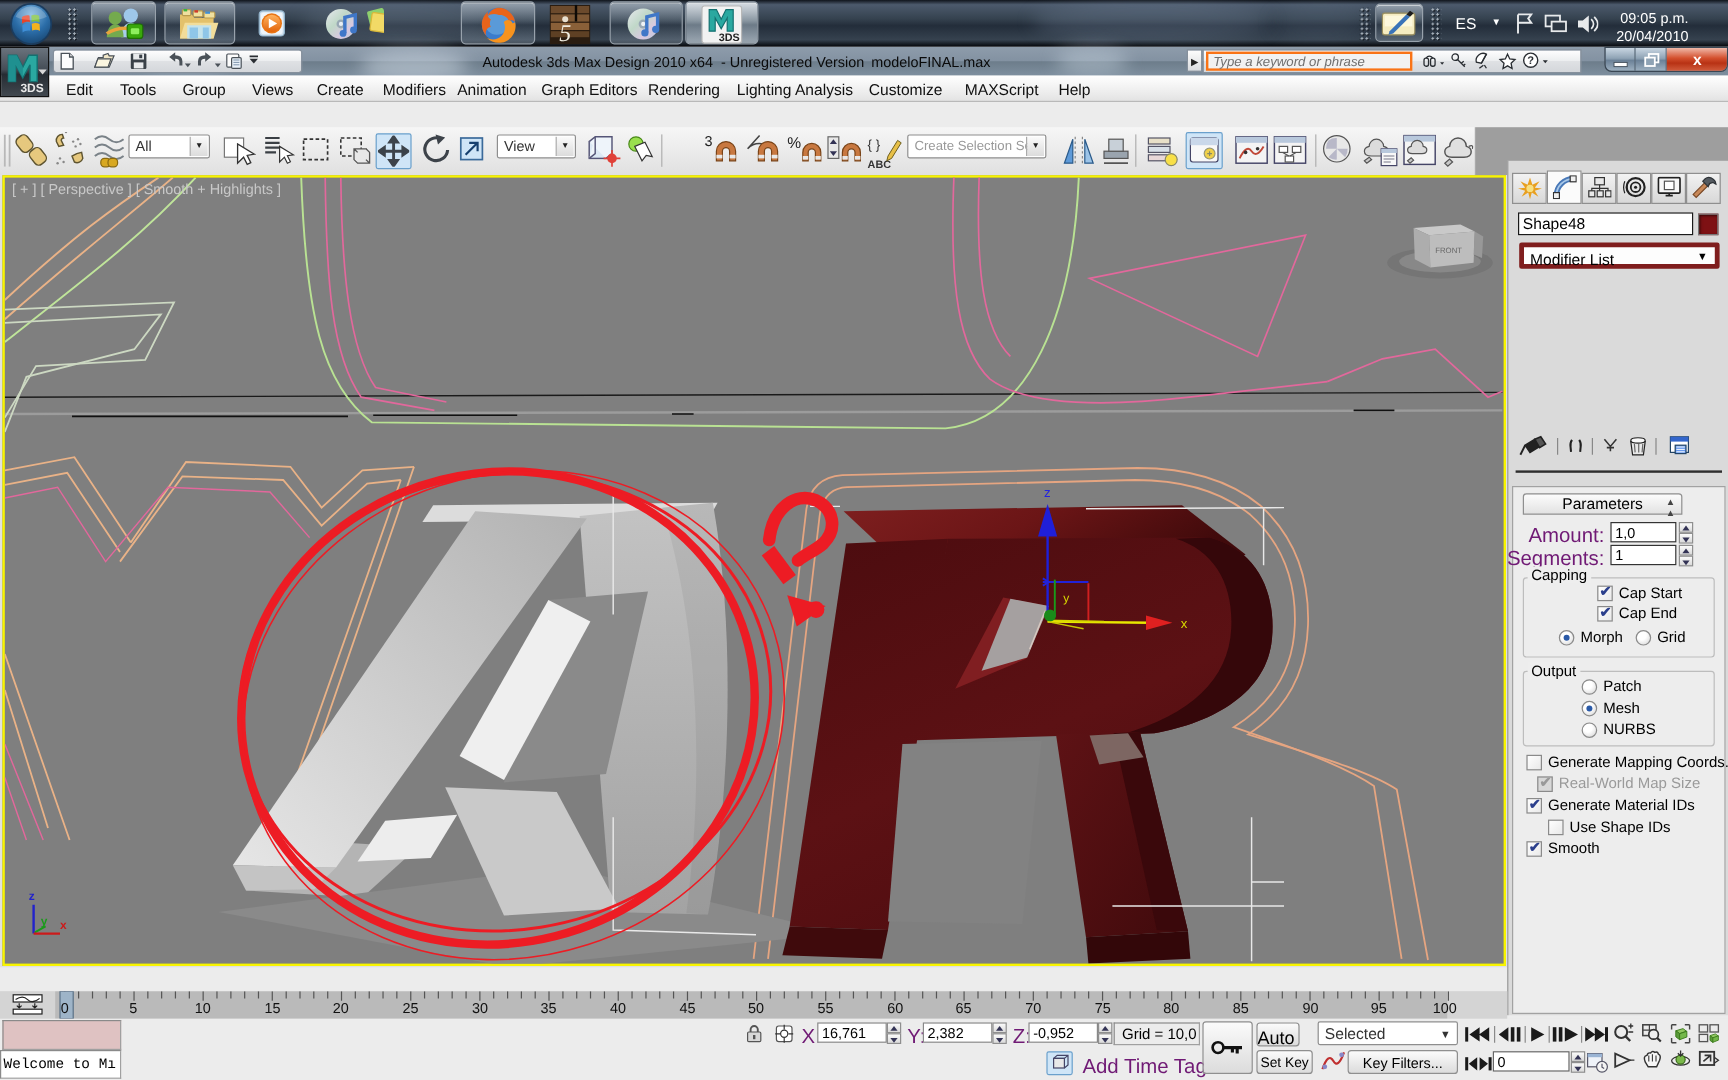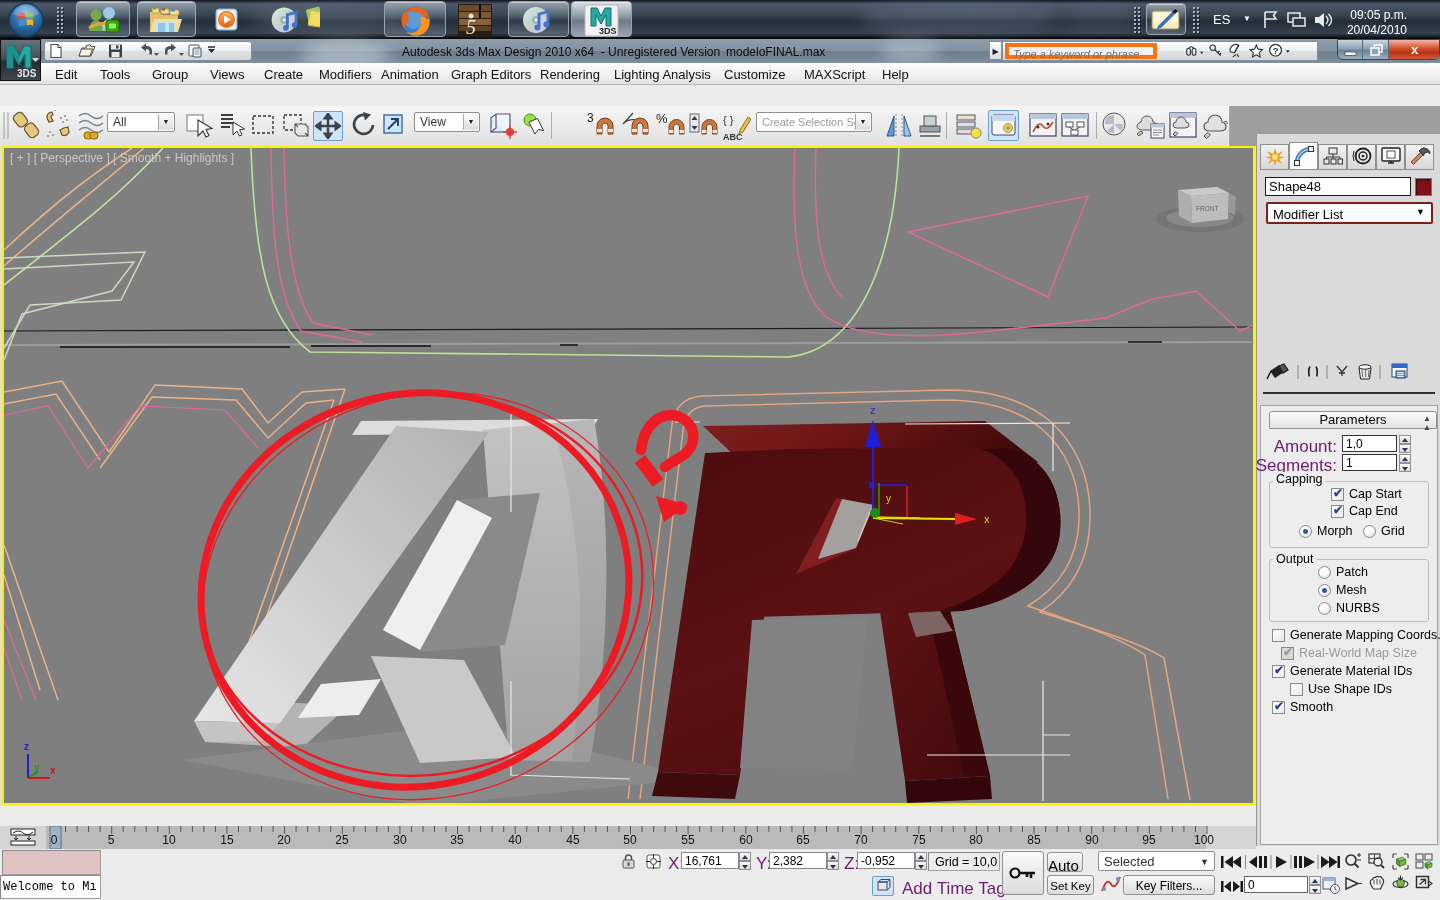--- a/index.html
+++ b/index.html
@@ -10,21 +10,21 @@
 .dots{position:absolute;top:6px;width:9px;height:28px;background-image:radial-gradient(circle,#aab4be 28%,rgba(0,0,0,0) 34%),radial-gradient(circle,#1a2028 30%,rgba(0,0,0,0) 40%);background-size:4px 4px;background-position:0 0,1px 1px}
 .tbtxt{position:absolute;color:#fff;font-size:12px}
 #titlebar{left:0;top:39px;width:1440px;height:24px;background:linear-gradient(180deg,#8e9cab 0%,#8392a2 48%,#6d7d8b 52%,#7e8f9f 100%)}
 .smudge{position:absolute;border-radius:50%;filter:blur(7px)}
 #apptab{left:0;top:39px;width:41px;height:42px;background:linear-gradient(180deg,#6a737d 0%,#454d56 45%,#262c33 55%,#41484f 100%);border:1px solid #111;z-index:6}
 #qat{left:44px;top:41px;width:208px;height:20px;background:linear-gradient(180deg,#fefefe,#ebedef 50%,#dfe1e4 51%,#d4d7db);border:1px solid #85909c;border-radius:3px}
 #title-text{top:45px;left:402px;font-size:12px;color:#0a0a0a;z-index:3}
 #mfile{top:45px;left:726px;font-size:12px;color:#0a0a0a;z-index:3}
 #expbtn{left:989px;top:41px;width:13px;height:19px;background:linear-gradient(180deg,#fdfdfd,#d9dbde);border:1px solid #85909c;font-size:8px;color:#222;text-align:center;line-height:19px;z-index:3}
 #infocenter{left:1002px;top:41px;width:316px;height:20px;background:linear-gradient(180deg,#fefefe,#ebedef 50%,#dfe1e4 51%,#d4d7db);border:1px solid #85909c}
-#searchbox{left:1005px;top:43px;width:152px;height:16px;background:#f2f2f2;border:4px solid #f97316;font-style:italic;color:#6f6f6f;font-size:11px;padding:0 4px;line-height:14px}
+#searchbox{left:1005px;top:43px;width:172px;height:16px;background:#f2f2f2;border:2px solid #f97316;font-style:italic;color:#6f6f6f;font-size:11px;padding:0 4px;line-height:14px}
 #winbtns{left:1337px;top:39px;width:103px;height:21px;border-radius:0 0 6px 6px;overflow:hidden;border:1px solid #3a4754;background:linear-gradient(180deg,#c9d6e2 0%,#8fa3b5 45%,#6c8298 55%,#9db0c0 100%);z-index:5}
 .wb{position:absolute;top:0;height:21px;border-right:1px solid #5a6a7a;text-align:center;color:#fff;font-weight:bold}
 #menubar{left:0;top:63px;width:1440px;height:22px;background:linear-gradient(180deg,#ffffff 0%,#f4f4f4 40%,#e9e9e9 80%,#e2e2e2 100%);border-bottom:1px solid #b9b9b9}
 #menubar span{position:absolute;top:4px;font-size:13px;color:#101010}
 #ribbon{left:0;top:86px;width:1440px;height:19px;background:#9b9b9b;border-bottom:1px solid #8e8e8e}
 .rtab{position:absolute;top:0;height:19px;font-size:13px;color:#17273f}
 .rtabsel{position:absolute;left:193px;top:0;width:91px;height:19px;background:linear-gradient(180deg,#fff,#efefef);border:1px solid #787878;border-bottom:none;color:#17273f;text-align:center;font-size:13px}
 #maintb{left:0;top:106px;width:1230px;height:40px;background:linear-gradient(180deg,#f6f6f6,#eaeaea 55%,#e0e0e0);border-right:1px solid #aaa}
 #tbright{left:1230px;top:106px;width:210px;height:40px;background:#9e9e9e}
 .combo{position:absolute;background:#fff;border:1px solid #8e8e8e;border-radius:2px;font-size:12px;color:#333}
@@ -1016,16 +1016,16 @@
         <circle cx="13" cy="13" r="4.5" fill="#f4f4f4" stroke="#556"></circle>
         <path d="M13 10.5 l0 2.8 1.8 1.2" stroke="#556" fill="none"></path>
       </svg>
 
 </div>
 
 </div>
 <style>
 #namefield{position:absolute;left:8px;top:43px;width:146px;height:19px;background:#fff;border:1.5px solid #1a1a1a;font-size:13px;padding:0 3px;color:#000;font-family:"Liberation Sans",sans-serif}
 #colsw{position:absolute;left:158px;top:44px;width:17px;height:18px;background:#7e1114;border:1px solid #777;box-shadow:inset 1px 1px 2px rgba(0,0,0,.55)}
-#modlist{position:absolute;left:9px;top:68px;width:167px;height:22px;background:#fdfdfd;border:2px solid #7f1d1d;border-radius:2px;font-size:13px;padding:3px 5px;color:#000}
+#modlist{position:absolute;left:9px;top:68px;width:167px;height:22px;background:#fdfdfd;border:4px solid #7f1d1d;border-radius:2px;font-size:13px;padding:3px 5px;color:#000}
 #stack{position:absolute;left:8px;top:97px;width:167px;height:124px;background:#fff;border:1px solid #787878;font-size:13px;color:#000}
 #params{position:absolute;left:3px;top:271px;width:178px;height:440px;background:#ededed;border:1px solid #a2a2a2}
-.rollhead{position:absolute;left:8px;top:5px;width:168px;height:18px;background:linear-gradient(180deg,#fcfcfc,#e2e2e2);border:1px solid #8f8f8f;border-radius:3px 3px 0 0;text-align:center;font-size:13px;color:#000}
+.rollhead{position:absolute;left:8px;top:5px;width:133px;height:18px;background:linear-gradient(180deg,#fcfcfc,#e2e2e2);border:1px solid #8f8f8f;border-radius:3px 3px 0 0;text-align:center;font-size:13px;color:#000}
 </style>
 </body></html>

